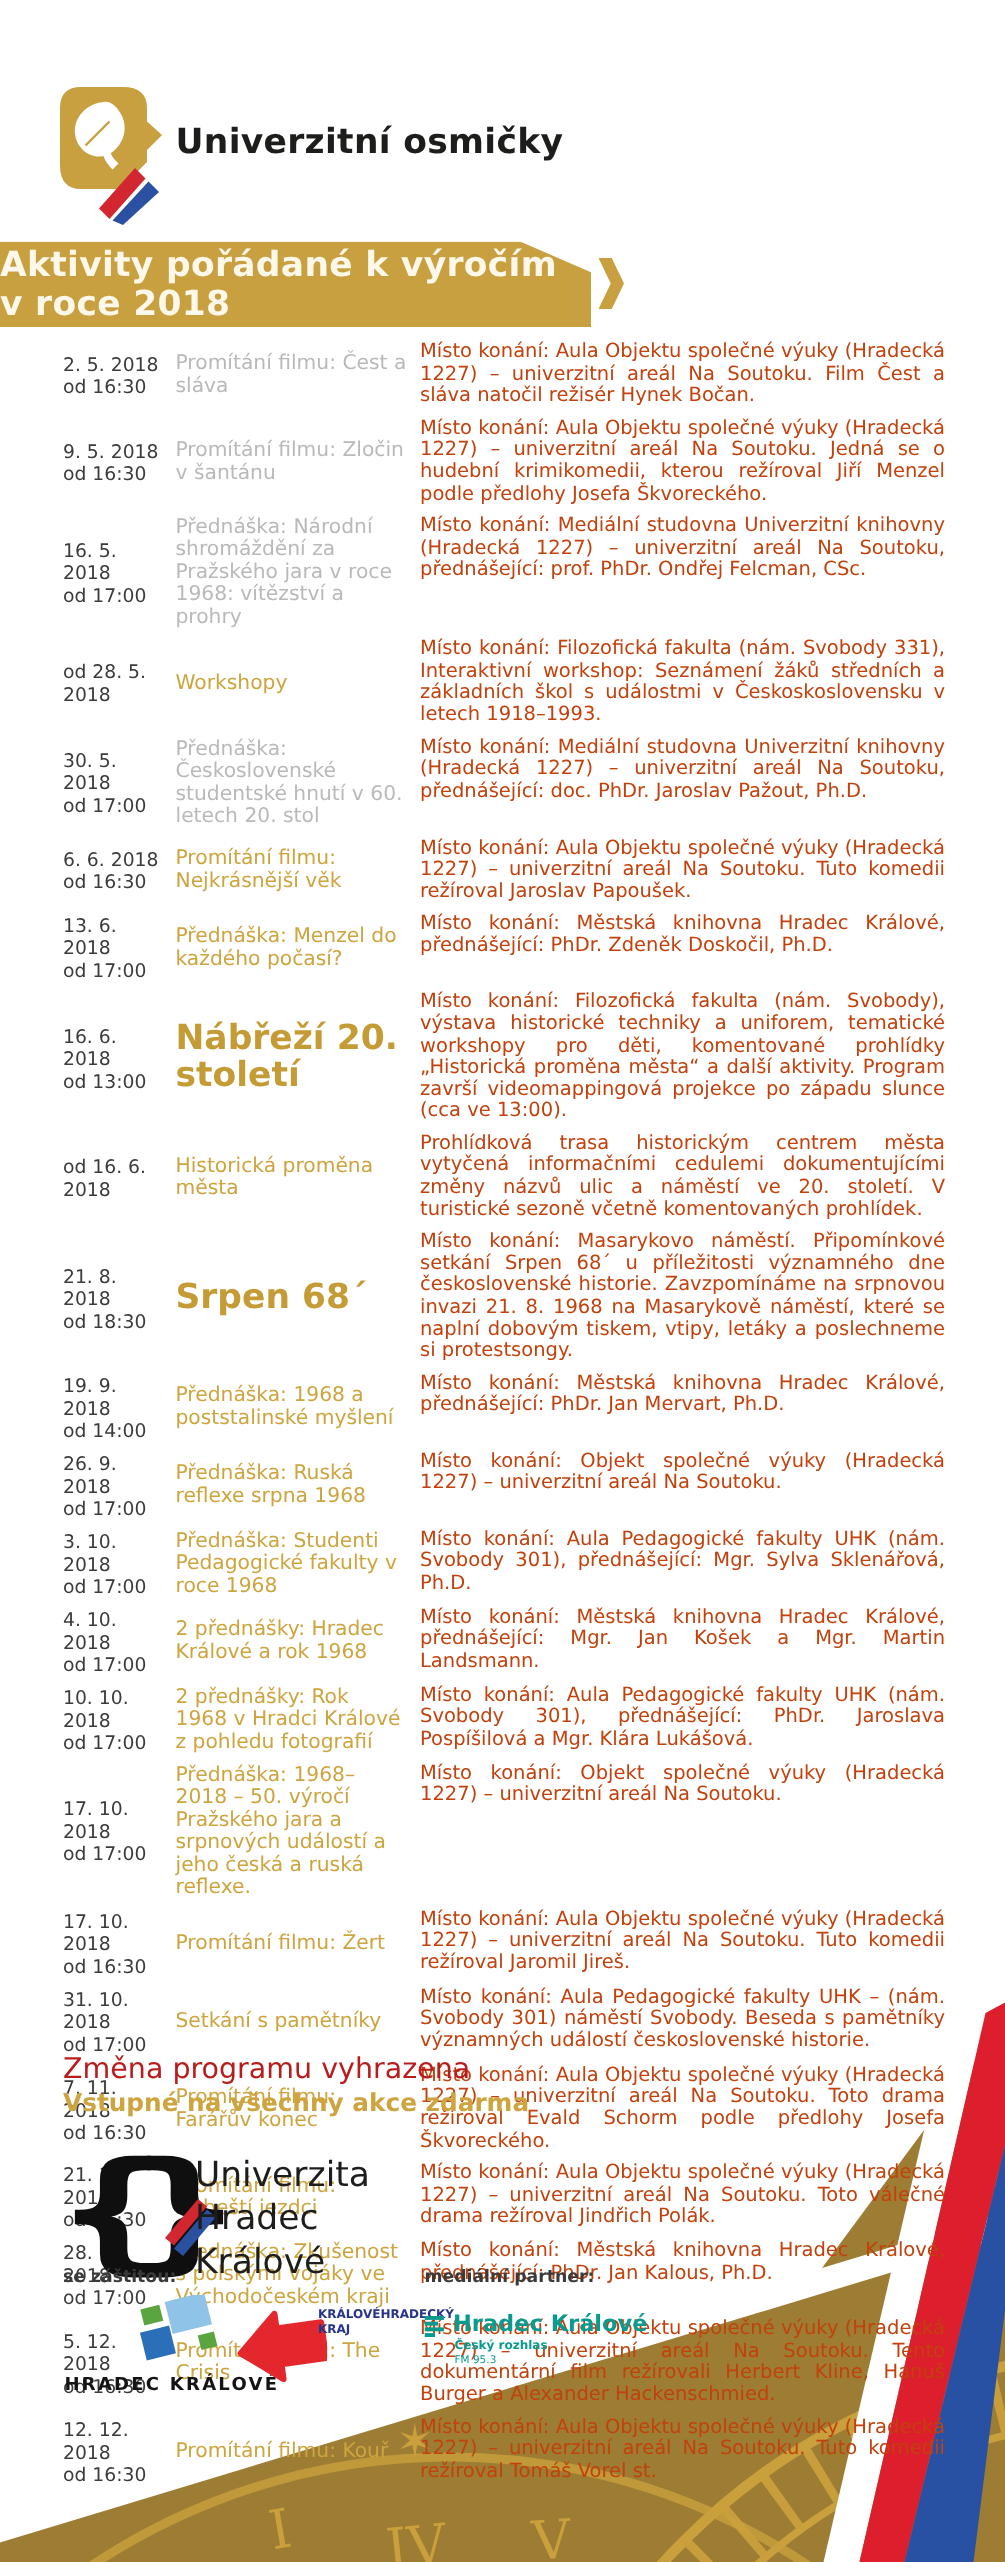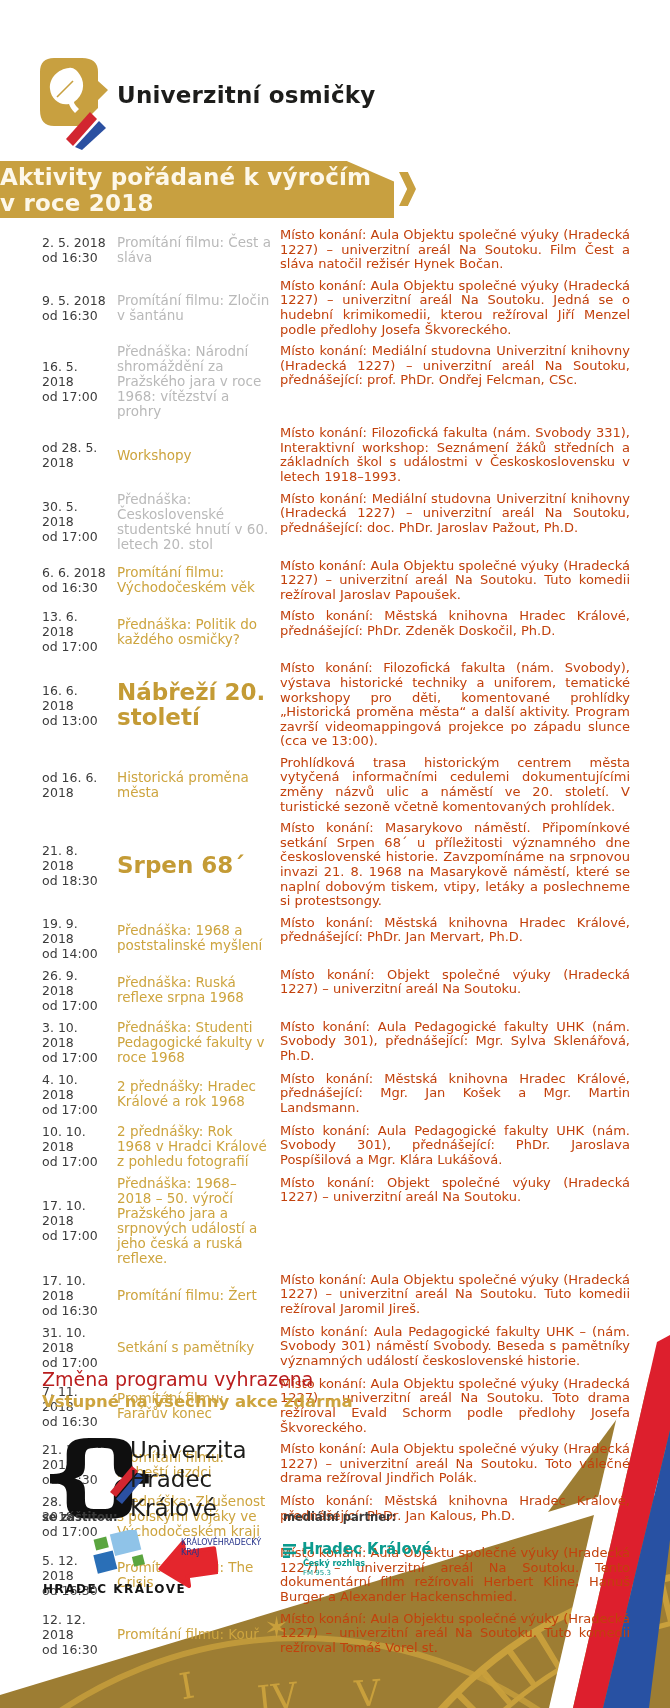--- a/index.html
+++ b/index.html
@@ -41,21 +41,21 @@
   .uhk-brace.close{left:92px;top:1430px;}
   .uhk-stripe{position:absolute;left:108px;top:1466px;width:36px;height:40px;}
   .uhk-name{position:absolute;left:130px;top:1436px;font-size:23px;line-height:29px;color:#1d1d1b;}
   
   .partner-label{position:absolute;font-size:11.5px;font-weight:bold;color:#3a3a3a;}
   .label-patronage{left:42px;top:1510px;}
   .label-media{left:283px;top:1510px;}
   .city-logo{position:absolute;left:86px;top:1530px;width:66px;height:50px;}
   .city-name{position:absolute;left:43px;top:1582px;font-size:12px;font-weight:bold;letter-spacing:1.5px;color:#141414;}
   .region-arrow{position:absolute;left:158px;top:1540px;width:60px;height:48px;}
-  .region-name{position:absolute;left:181px;top:1538px;font-size:8px;font-weight:normal;color:#27348b;line-height:10px;}
+  .region-name{position:absolute;left:212px;top:1538px;font-size:8px;font-weight:bold;color:#27348b;line-height:10px;}
   .radio{position:absolute;left:283px;top:1540px;}
   .radio-bars{position:absolute;left:0;top:4px;width:15px;height:14px;}
   .radio-name{position:absolute;left:19px;top:0;font-size:15px;font-weight:bold;color:#0b9b8e;white-space:nowrap;}
   .radio-sub{position:absolute;left:20px;top:19px;font-size:8px;font-weight:bold;color:#0b9b8e;white-space:nowrap;}
   .radio-fm{position:absolute;left:20px;top:29px;font-size:7px;color:#0b9b8e;white-space:nowrap;}
   
   .deco{position:absolute;left:0;top:1308px;width:670px;height:400px;pointer-events:none;}
 </style>
 </head>
 <body>
@@ -154,29 +154,29 @@
       <div>od 17:00</div>
     </div>
     <div class="cell-title title--gray">Přednáška: Československé studentské hnutí v 60. letech 20. stol</div>
     <div class="cell-desc">Místo konání: Mediální studovna Univerzitní knihovny (Hradecká 1227) – univerzitní areál Na Soutoku, přednášející: doc. PhDr. Jaroslav Pažout, Ph.D.</div>
   </div>
     <div class="row">
     <div class="cell-date">
       <div>6. 6. 2018</div>
       <div>od 16:30</div>
     </div>
-    <div class="cell-title title--gold">Promítání filmu: Východočeském věk</div>
+    <div class="cell-title title--gold">Promítání filmu: Nejkrásnější věk</div>
     <div class="cell-desc">Místo konání: Aula Objektu společné výuky (Hradecká 1227) – univerzitní areál Na Soutoku. Tuto komedii režíroval Jaroslav Papoušek.</div>
   </div>
     <div class="row">
     <div class="cell-date">
       <div>13. 6. 2018</div>
       <div>od 17:00</div>
     </div>
-    <div class="cell-title title--gold">Přednáška: Politik do každého osmičky?</div>
+    <div class="cell-title title--gold">Přednáška: Menzel do každého počasí?</div>
     <div class="cell-desc">Místo konání: Městská knihovna Hradec Králové, přednášející: PhDr. Zdeněk Doskočil, Ph.D.</div>
   </div>
     <div class="row">
     <div class="cell-date">
       <div>16. 6. 2018</div>
       <div>od 13:00</div>
     </div>
     <div class="cell-title title--big">Nábřeží 20. století</div>
     <div class="cell-desc">Místo konání: Filozofická fakulta (nám. Svobody), výstava historické techniky a uniforem, tematické workshopy pro děti, komentované prohlídky „Historická proměna města“ a další aktivity. Program završí videomappingová projekce po západu slunce (cca ve 13:00).</div>
   </div>

